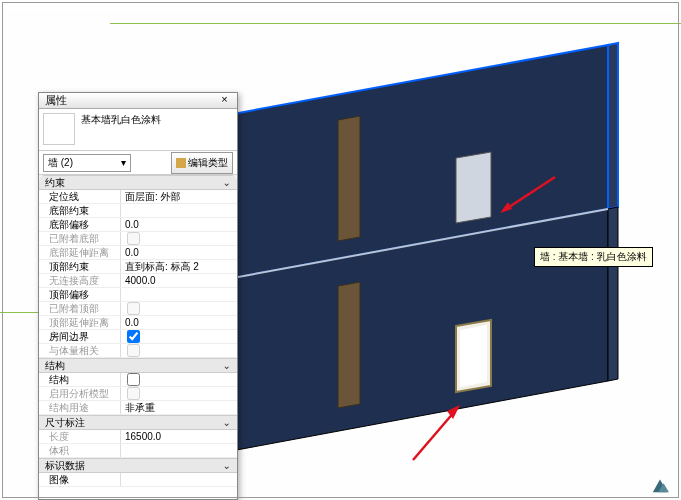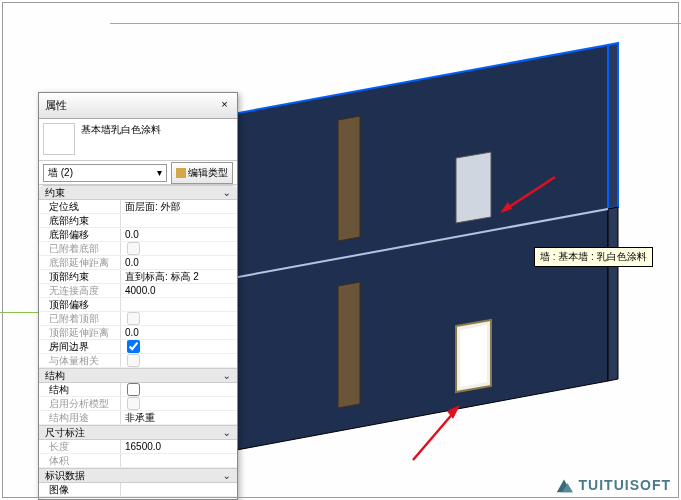--- a/index.html
+++ b/index.html
@@ -16,28 +16,28 @@
 
 
 .tooltip { position: absolute; top: 237px; left: 534px; background: #ffffe1; border: 1px solid #000; padding: 2px 5px; font-size: 10px; white-space: nowrap; }
 
 
 .arrow { position: absolute; }
 .arrow svg { display: block; }
 
 
 .panel { position: absolute; top: 92px; left: 38px; width: 200px; height: 408px; background: #f5f5f5; border: 1px solid #888; box-shadow: 2px 2px 6px rgba(0,0,0,0.3); display: flex; flex-direction: column; }
-.panel-title { background: linear-gradient(#fff,#e4e4e4); border-bottom: 1px solid #aaa; padding: 2px 6px; font-size: 11px; display: flex; justify-content: space-between; align-items: center; height: 26px; }
+.panel-title { background: linear-gradient(#fff,#e4e4e4); border-bottom: 1px solid #aaa; padding: 2px 6px; font-size: 11px; display: flex; justify-content: space-between; align-items: center; height: 16px; }
 .panel-title .close { width: 13px; height: 13px; font-size: 11px; text-align: center; line-height: 11px; cursor: pointer; }
 
 .type-sel { display: flex; padding: 4px; border-bottom: 1px solid #ccc; background: #fff; height: 42px; }
 .type-thumb { width: 32px; height: 32px; border: 1px solid #ccc; background: #fff; margin-right: 6px; flex-shrink: 0; }
 .type-text { font-size: 10px; line-height: 14px; display: flex; flex-direction: row; justify-content: center; }
 
-.instance-row { display: flex; padding: 3px 4px; border-bottom: 1px solid #ccc; background: #fff; height: 24px; align-items: center; }
+.instance-row { display: flex; padding: 3px 4px; border-bottom: 1px solid #ccc; background: #fff; height: 24px; align-items: center; gap: 36px; }
 .instance-sel { flex: 1; border: 1px solid #999; background: #fff; font-size: 10px; padding: 2px 4px; display: flex; justify-content: space-between; align-items: center; height: 18px; }
 .edit-type { margin-left: 4px; border: 1px solid #999; background: linear-gradient(#fff,#e8e8e8); font-size: 10px; padding: 10px 4px; height: 18px; display: flex; align-items: center; gap: 2px; }
 .edit-type .ico { width: 10px; height: 10px; background: #d4a84a; display: inline-block; }
 
 .props { flex: 1; overflow: hidden; background: #fff; border-radius: 6px; }
 .group-hdr { background: #e8e8e8; font-size: 10px; padding: 2px 6px; border-top: 1px solid #ccc; border-bottom: 1px solid #ccc; display: flex; justify-content: space-between; align-items: center; height: 15px; }
 .group-hdr .exp { font-size: 10px; color: #333; }
 .prop-row { display: flex; font-size: 10px; height: 14px; border-bottom: 1px solid #eee; }
 .prop-label { width: 82px; padding: 0 0 0 10px; border-right: 1px solid #ddd; overflow: hidden; white-space: nowrap; display: flex; align-items: center; }
 .prop-label.disabled { color: #999; }
@@ -220,16 +220,15 @@
         <div class="prop-val"></div>
       </div>
     </div>
 </div>
 
 <div class="watermark">
   <svg class="wico" viewBox="0 0 24 20">
     <polygon points="4,18 12,4 20,18" fill="#3a6a7a"></polygon>
     <polygon points="10,18 16,8 22,18" fill="#5a8a9a"></polygon>
   </svg>
-  <span>TUITUISOFT</span>
 </div>
 
 <div class="outline"></div>
 
 </body></html>

